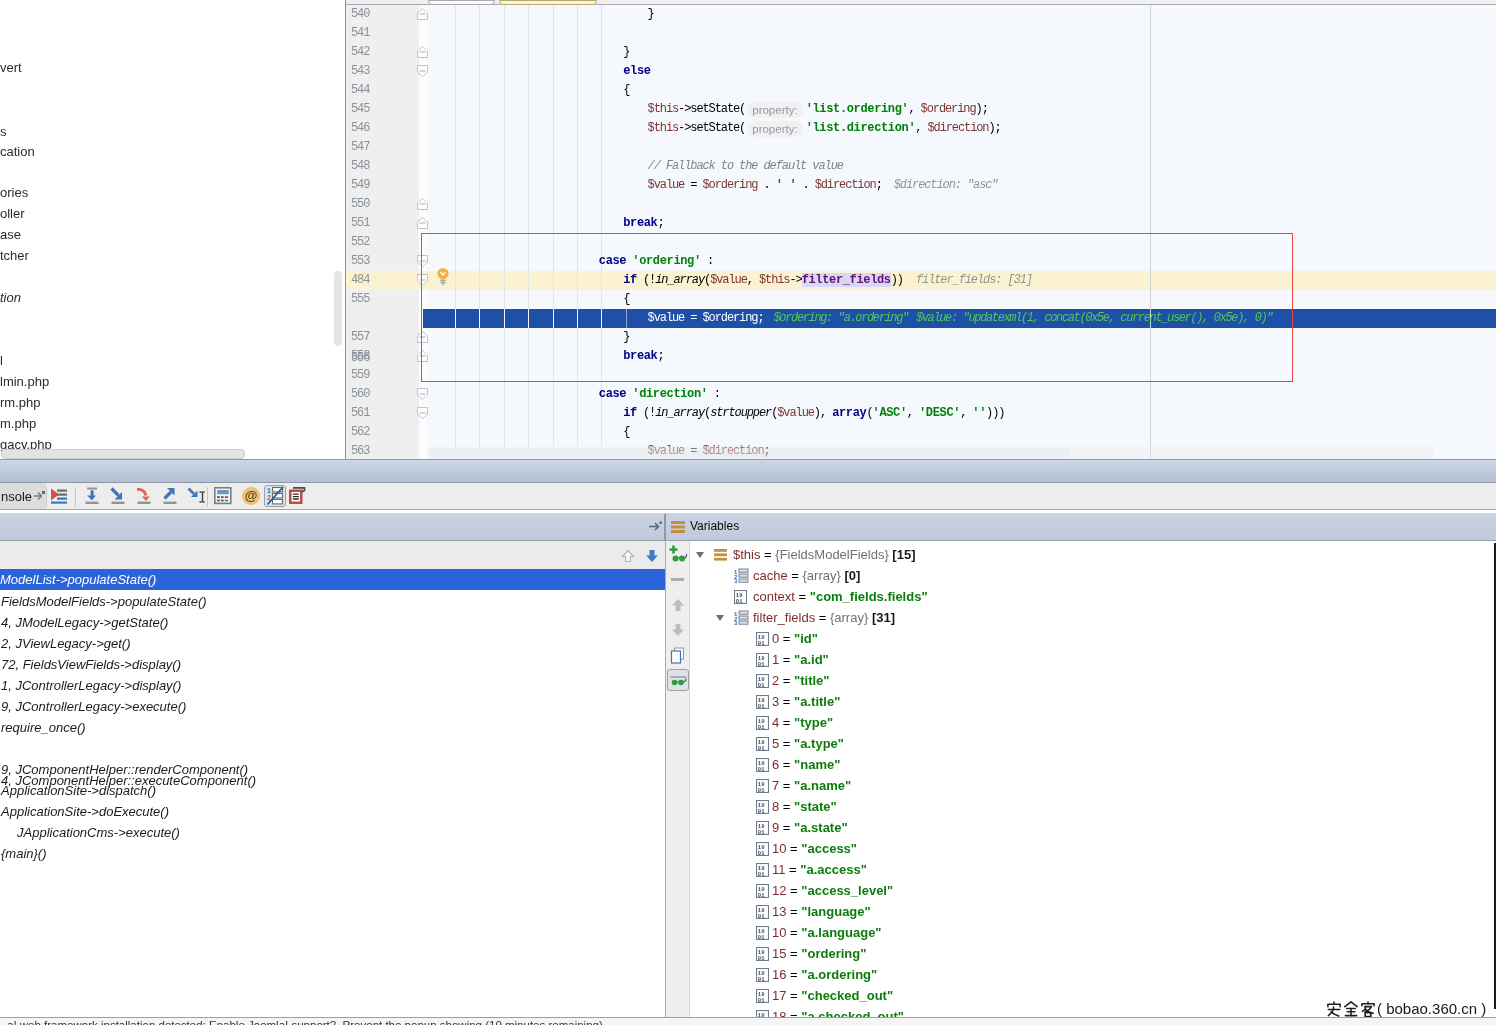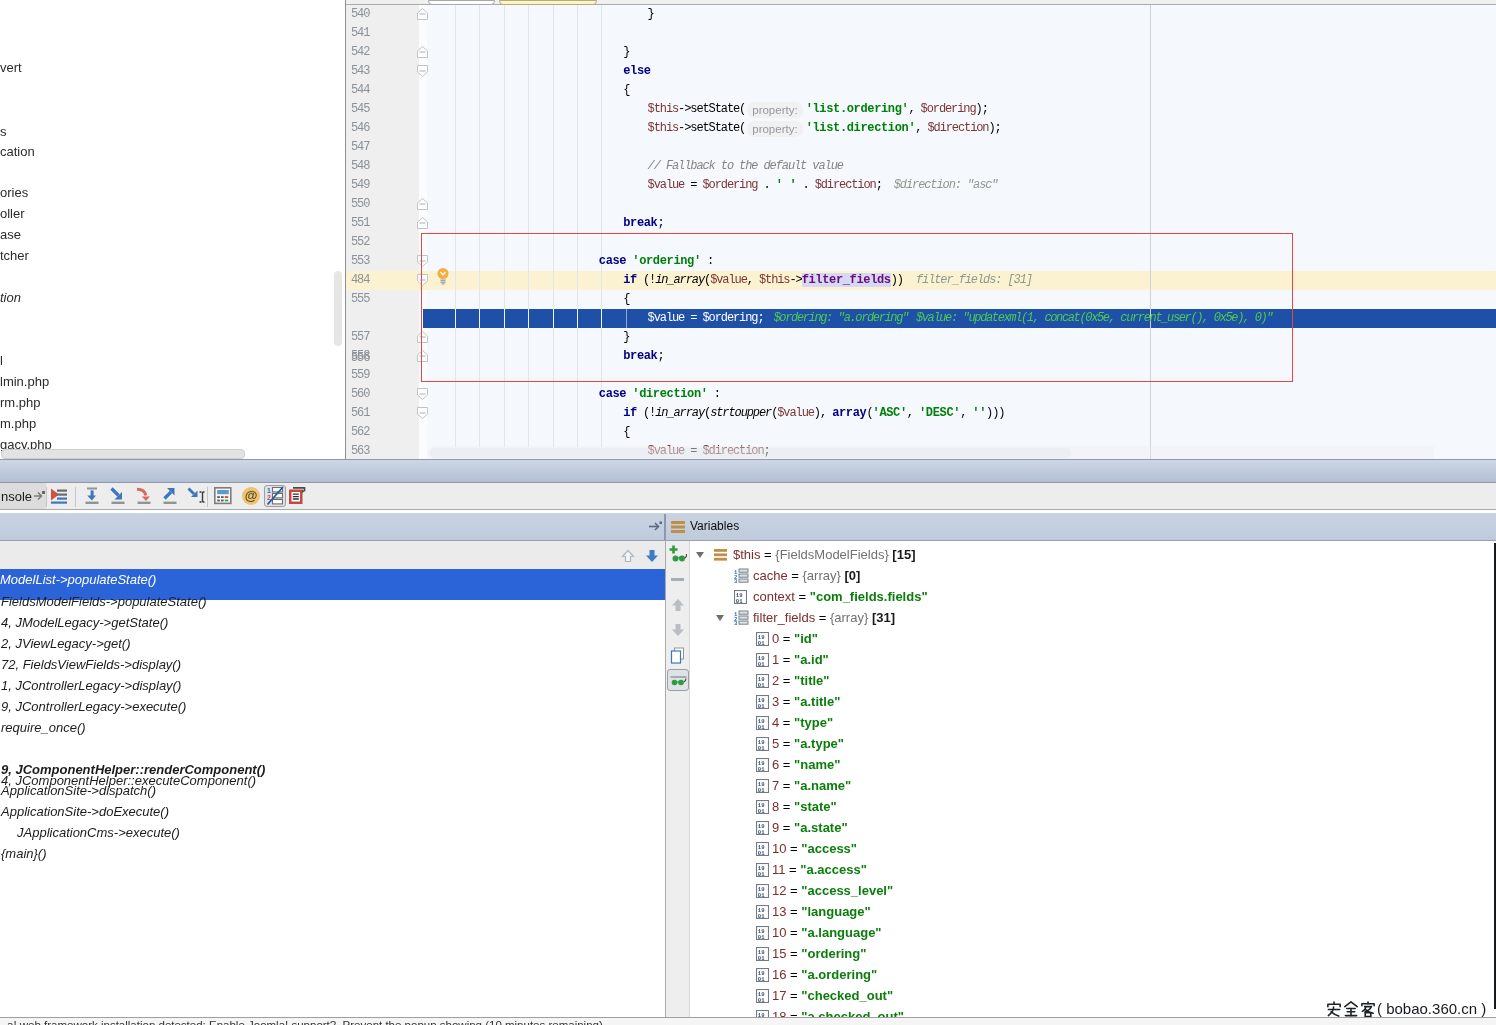--- a/index.html
+++ b/index.html
@@ -32,21 +32,21 @@
 .fm{position:absolute;left:417px;width:11px;height:12px;}
 #projhsb{left:1px;top:449px;width:242px;height:8px;background:#e3e3e3;border:1px solid #cfcfcf;border-radius:4px;}
 #projvsb{left:334px;top:271px;width:8px;height:75px;background:#e6e6e6;border-radius:4px;}
 #edhsbtrack{left:428px;top:446px;width:1006px;height:13px;background:rgba(238,239,241,0.35);border-radius:6px 0 0 6px;}
 #edhsb{left:430px;top:448px;width:641px;height:10px;background:rgba(219,222,226,0.28);border-radius:5px;}
 #band1{left:0;top:459px;width:1496px;height:24px;background:linear-gradient(#cdd7e5,#b3bfd4);border-top:1px solid #9099a8;border-bottom:1px solid #8e97a6;box-sizing:border-box;}
 #toolbar{left:0;top:483px;width:1496px;height:27px;background:#ededed;border-bottom:1px solid #a8a8a8;box-sizing:border-box;}
 #band2{left:0;top:513px;width:1496px;height:28px;background:linear-gradient(#c9d3e2,#bfcbdc);border-bottom:1px solid #98a1ae;box-sizing:border-box;}
 .tsep{position:absolute;top:487px;height:20px;width:1px;background:#c6c6c6;}
 #framestop{left:0;top:541px;width:665px;height:28px;background:#ebebeb;}
-#framesel{left:0;top:569px;width:665px;height:31px;background:#2b64d8;color:#ffffff;font-style:italic;font-size:13px;line-height:21px;white-space:pre;}
+#framesel{left:0;top:569px;width:665px;height:21px;background:#2b64d8;color:#ffffff;font-style:italic;font-size:13px;line-height:21px;white-space:pre;}
 .frow{position:absolute;left:1px;width:660px;height:21px;line-height:21px;font-style:italic;font-size:13px;color:#1c1c1c;white-space:pre;}
 #bdivider{left:665px;top:541px;width:1px;height:476px;background:#ababab;}
 #iconstrip{left:666px;top:541px;width:24px;height:476px;background:#eeeeee;border-right:1px solid #d8d8d8;box-sizing:border-box;}
 #varspanel{left:691px;top:541px;width:805px;height:476px;background:#ffffff;overflow:hidden;}
 .trow{position:absolute;height:21px;line-height:21px;font-size:13px;color:#000;white-space:pre;}
 .vn{color:#7d2d2d;}
 .gv{color:#717171;}
 .bv{font-weight:bold;color:#1a1a1a;}
 .gs{font-weight:bold;color:#0b7d0b;}
 .tri{position:absolute;width:0;height:0;border-left:4.5px solid transparent;border-right:4.5px solid transparent;border-top:6px solid #6e6e6e;}
@@ -289,21 +289,21 @@
 <div class="abs" id="framesel">ModelList-&gt;populateState()</div>
 <div id="frames">
     <div class="frow" style="top:590.5px;">FieldsModelFields-&gt;populateState()</div>
     <div class="frow" style="top:611.5px;">4, JModelLegacy-&gt;getState()</div>
     <div class="frow" style="top:632.5px;">2, JViewLegacy-&gt;get()</div>
     <div class="frow" style="top:653.5px;">72, FieldsViewFields-&gt;display()</div>
     <div class="frow" style="top:674.5px;">1, JControllerLegacy-&gt;display()</div>
     <div class="frow" style="top:695.5px;">9, JControllerLegacy-&gt;execute()</div>
     <div class="frow" style="top:716.5px;">require_once()</div>
     <div class="frow" style="top:737.5px;margin-top:32px;">4, JComponentHelper::executeComponent()</div>
-    <div class="frow" style="top:758.5px;font-weight:bold;">9, JComponentHelper::renderComponent()</div>
+    <div class="frow" style="top:758.5px;">9, JComponentHelper::renderComponent()</div>
     <div class="frow" style="top:779.5px;">ApplicationSite-&gt;dispatch()</div>
     <div class="frow" style="top:800.5px;">ApplicationSite-&gt;doExecute()</div>
     <div class="frow" style="top:821.5px;margin-left:16px;">JApplicationCms-&gt;execute()</div>
     <div class="frow" style="top:842.5px;">{main}()</div>
     <svg class="abs" style="left:621px;top:549px;" width="14" height="14" viewBox="0 0 14 14">
       <polygon points="7,1.5 12.5,7.5 9.5,7.5 9.5,12.5 4.5,12.5 4.5,7.5 1.5,7.5" fill="#f3f5f7" stroke="#b0b6bc" stroke-width="1.2"></polygon>
     </svg>
     <svg class="abs" style="left:645px;top:549px;" width="14" height="14" viewBox="0 0 14 14">
       <polygon points="7,13 1,6.5 4.5,6.5 4.5,1 9.5,1 9.5,6.5 13,6.5" fill="#3f7cc4"></polygon>
     </svg>

